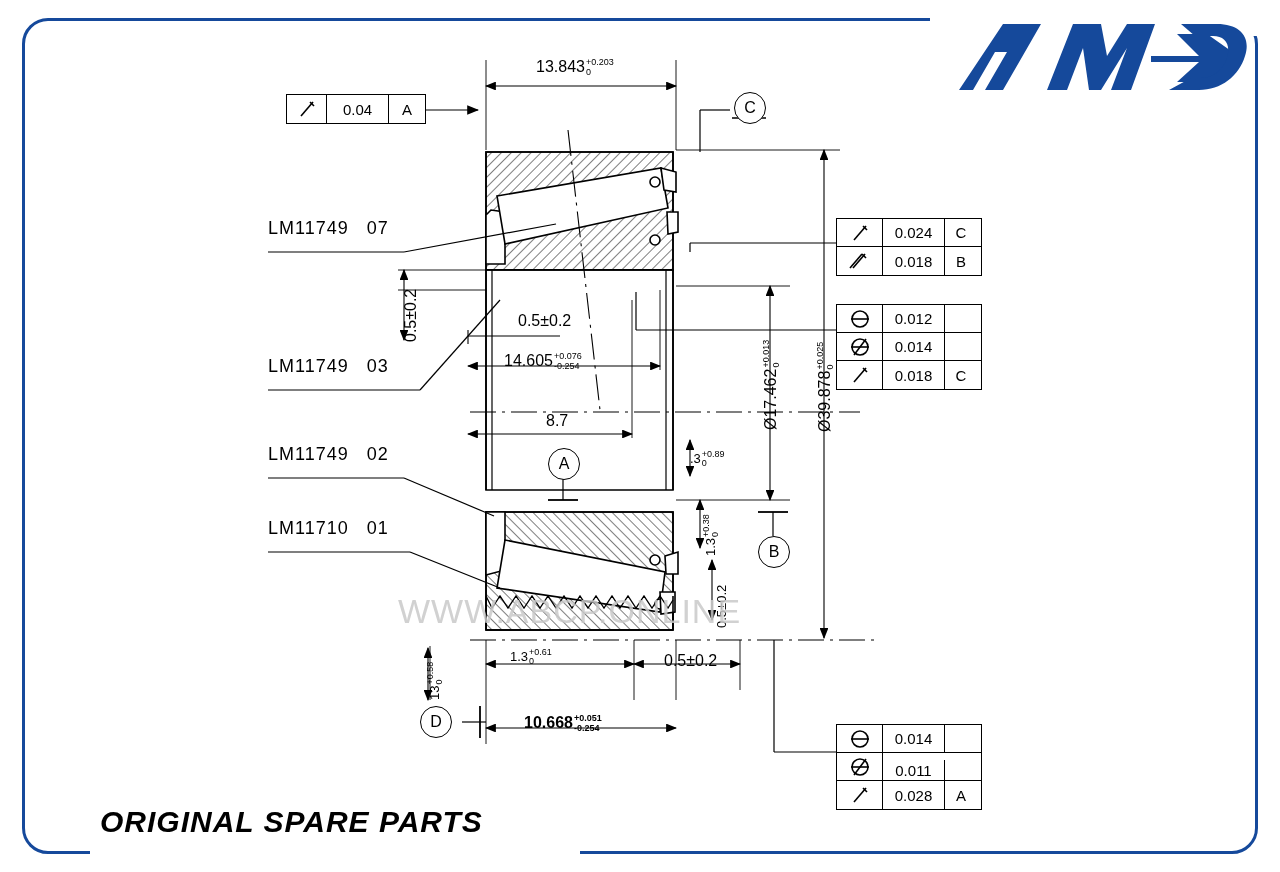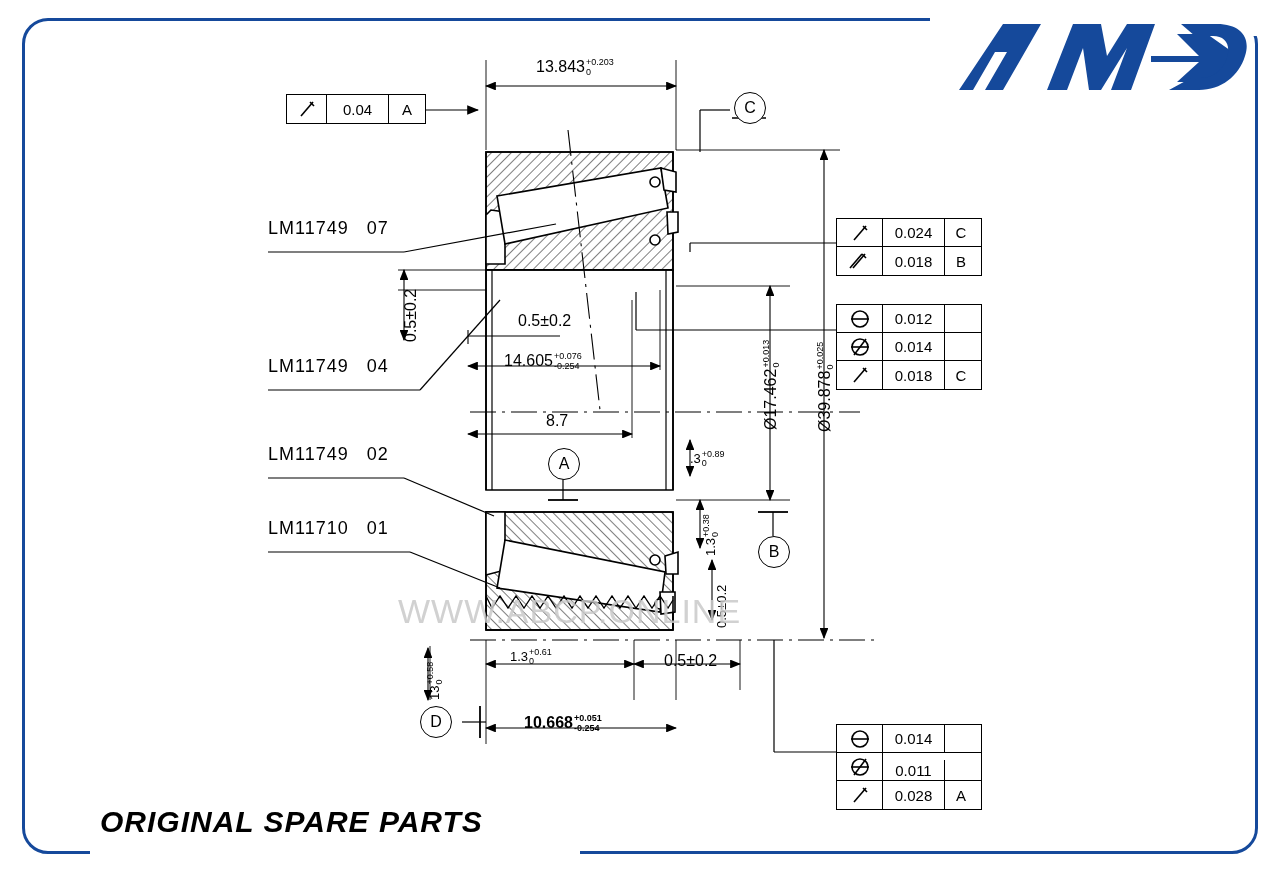--- a/index.html
+++ b/index.html
@@ -228,21 +228,21 @@
       <line x1="636" y1="292" x2="636" y2="330" stroke-width="1.2"></line>
       <line x1="774" y1="640" x2="774" y2="752" stroke-width="1.2"></line>
       <line x1="774" y1="752" x2="836" y2="752" stroke-width="1.2"></line>
     </g>
   </svg>
 
   <div class="lbl part" style="left:268px;top:218px;">
     <span>LM11749</span>&nbsp;&nbsp;&nbsp;<span>07</span>
   </div>
   <div class="lbl part" style="left:268px;top:356px;">
-    <span>LM11749</span>&nbsp;&nbsp;&nbsp;<span>04</span>
+    <span>LM11749</span>&nbsp;&nbsp;&nbsp;<span>03</span>
   </div>
   <div class="lbl part" style="left:268px;top:444px;">
     <span>LM11749</span>&nbsp;&nbsp;&nbsp;<span>02</span>
   </div>
   <div class="lbl part" style="left:268px;top:518px;">
     <span>LM11710</span>&nbsp;&nbsp;&nbsp;<span>01</span>
   </div>
 
   <div class="lbl" style="left:536px;top:58px;">
     <span>13.843</span><span class="frac"><span>+0.203</span><span>0</span></span>

